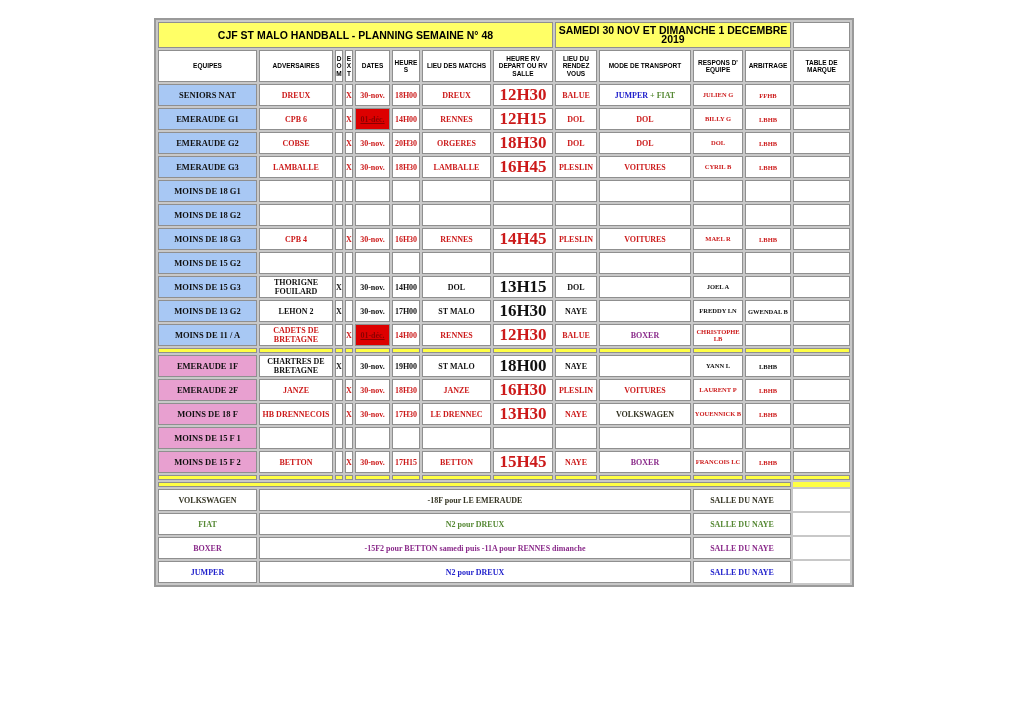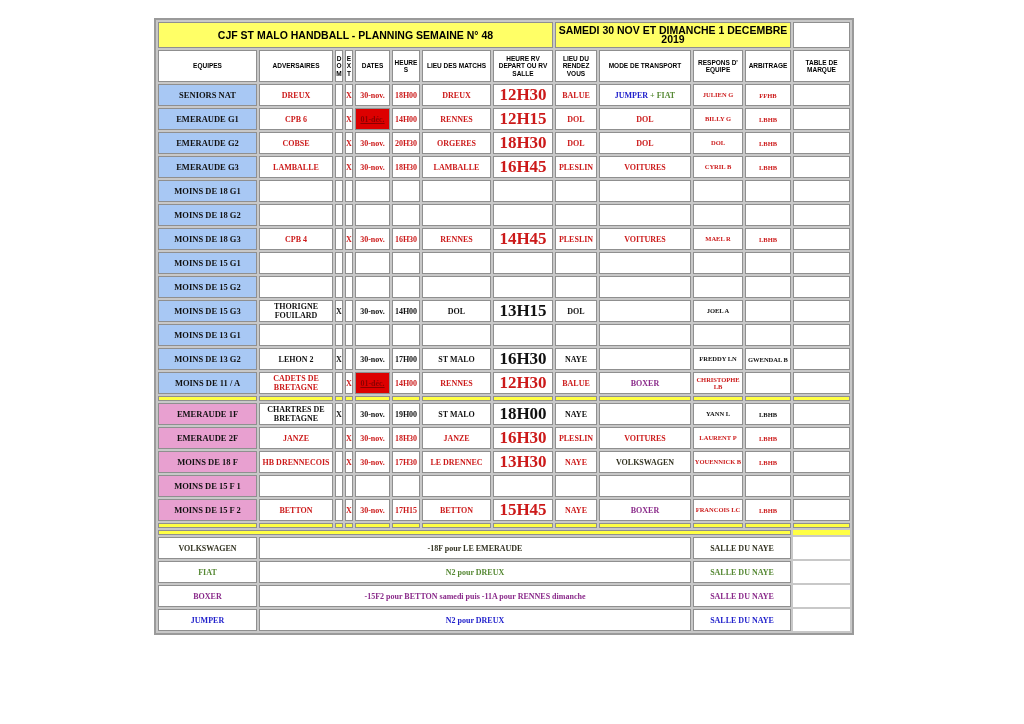--- a/index.html
+++ b/index.html
@@ -165,35 +165,20 @@
           <td class="red">16H30</td>
           <td class="red">RENNES</td>
           <td class="red big">14H45</td>
           <td class="red">PLESLIN</td>
           <td class="red">VOITURES</td>
           <td class="red" style="font-size: 6.5px; line-height: 7.5px;">MAEL R</td>
           <td class="red" style="font-size: 6.5px;">LBHB</td>
           <td class="red"></td>
         </tr>
         <tr class="row">
-          <td class="team-blue">MOINS DE 15 G1</td>
-          <td class="red"></td>
-          <td class="red"></td>
-          <td class="red"></td>
-          <td class="red"></td>
-          <td class="red"></td>
-          <td class="red"></td>
-          <td class="red big"></td>
-          <td class="red"></td>
-          <td class="red"></td>
-          <td class="red" style="font-size: 6.5px; line-height: 7.5px;"></td>
-          <td class="red" style="font-size: 6.5px;"></td>
-          <td class="red"></td>
-        </tr>
-        <tr class="row">
           <td class="team-blue">MOINS DE 15 G2</td>
           <td class="red"></td>
           <td class="red"></td>
           <td class="red"></td>
           <td class="red"></td>
           <td class="red"></td>
           <td class="red"></td>
           <td class="red big"></td>
           <td class="red"></td>
           <td class="red"></td>
@@ -208,35 +193,20 @@
           <td class="black"></td>
           <td class="black">30-nov.</td>
           <td class="black">14H00</td>
           <td class="black">DOL</td>
           <td class="black big">13H15</td>
           <td class="black">DOL</td>
           <td class="black"></td>
           <td class="black" style="font-size: 6.5px; line-height: 7.5px;">JOEL A</td>
           <td class="black" style="font-size: 6.5px;"></td>
           <td class="black"></td>
-        </tr>
-        <tr class="row">
-          <td class="team-blue">MOINS DE 13 G1</td>
-          <td class="red"></td>
-          <td class="red"></td>
-          <td class="red"></td>
-          <td class="red"></td>
-          <td class="red"></td>
-          <td class="red"></td>
-          <td class="red big"></td>
-          <td class="red"></td>
-          <td class="red"></td>
-          <td class="red" style="font-size: 6.5px; line-height: 7.5px;"></td>
-          <td class="red" style="font-size: 6.5px;"></td>
-          <td class="red"></td>
         </tr>
         <tr class="row">
           <td class="team-blue">MOINS DE 13 G2</td>
           <td class="black">LEHON 2</td>
           <td class="black">X</td>
           <td class="black"></td>
           <td class="black">30-nov.</td>
           <td class="black">17H00</td>
           <td class="black">ST MALO</td>
           <td class="black big">16H30</td>

